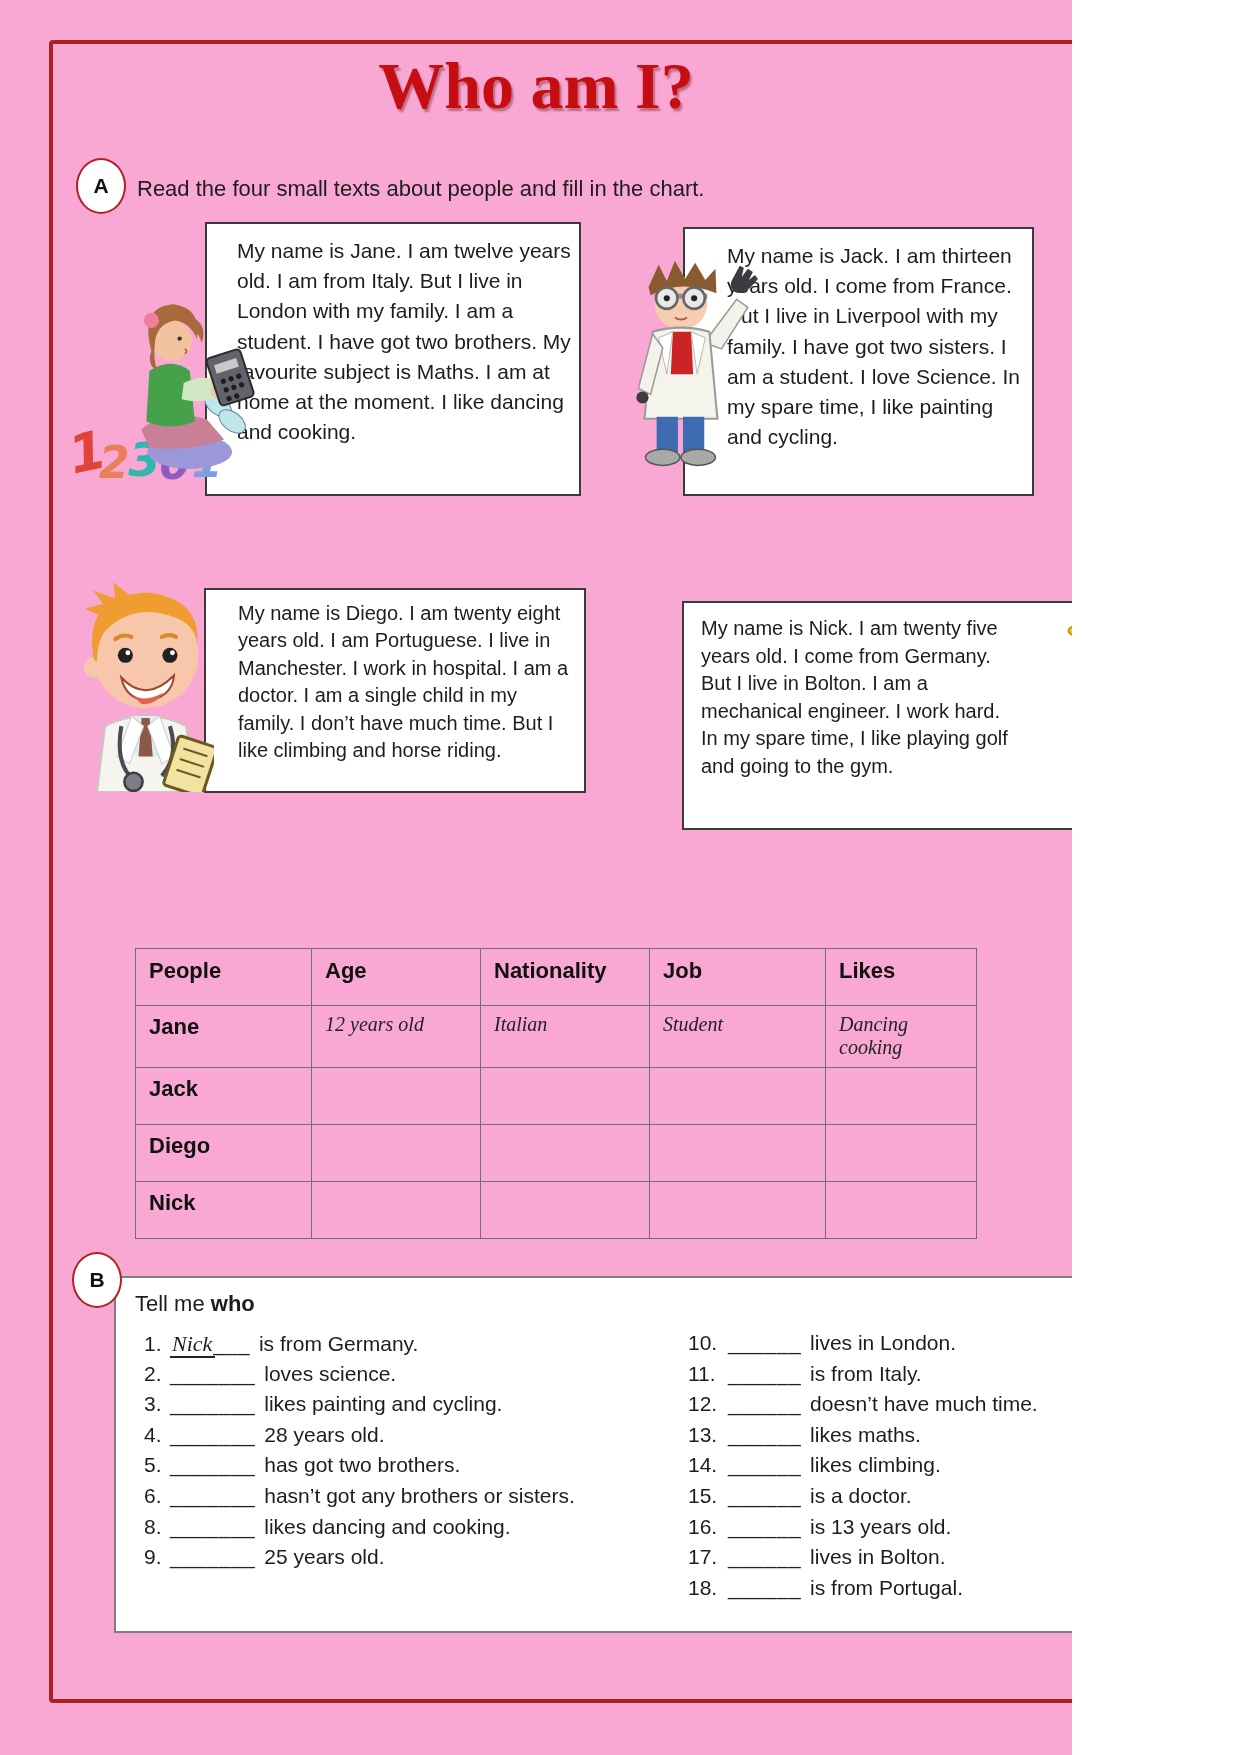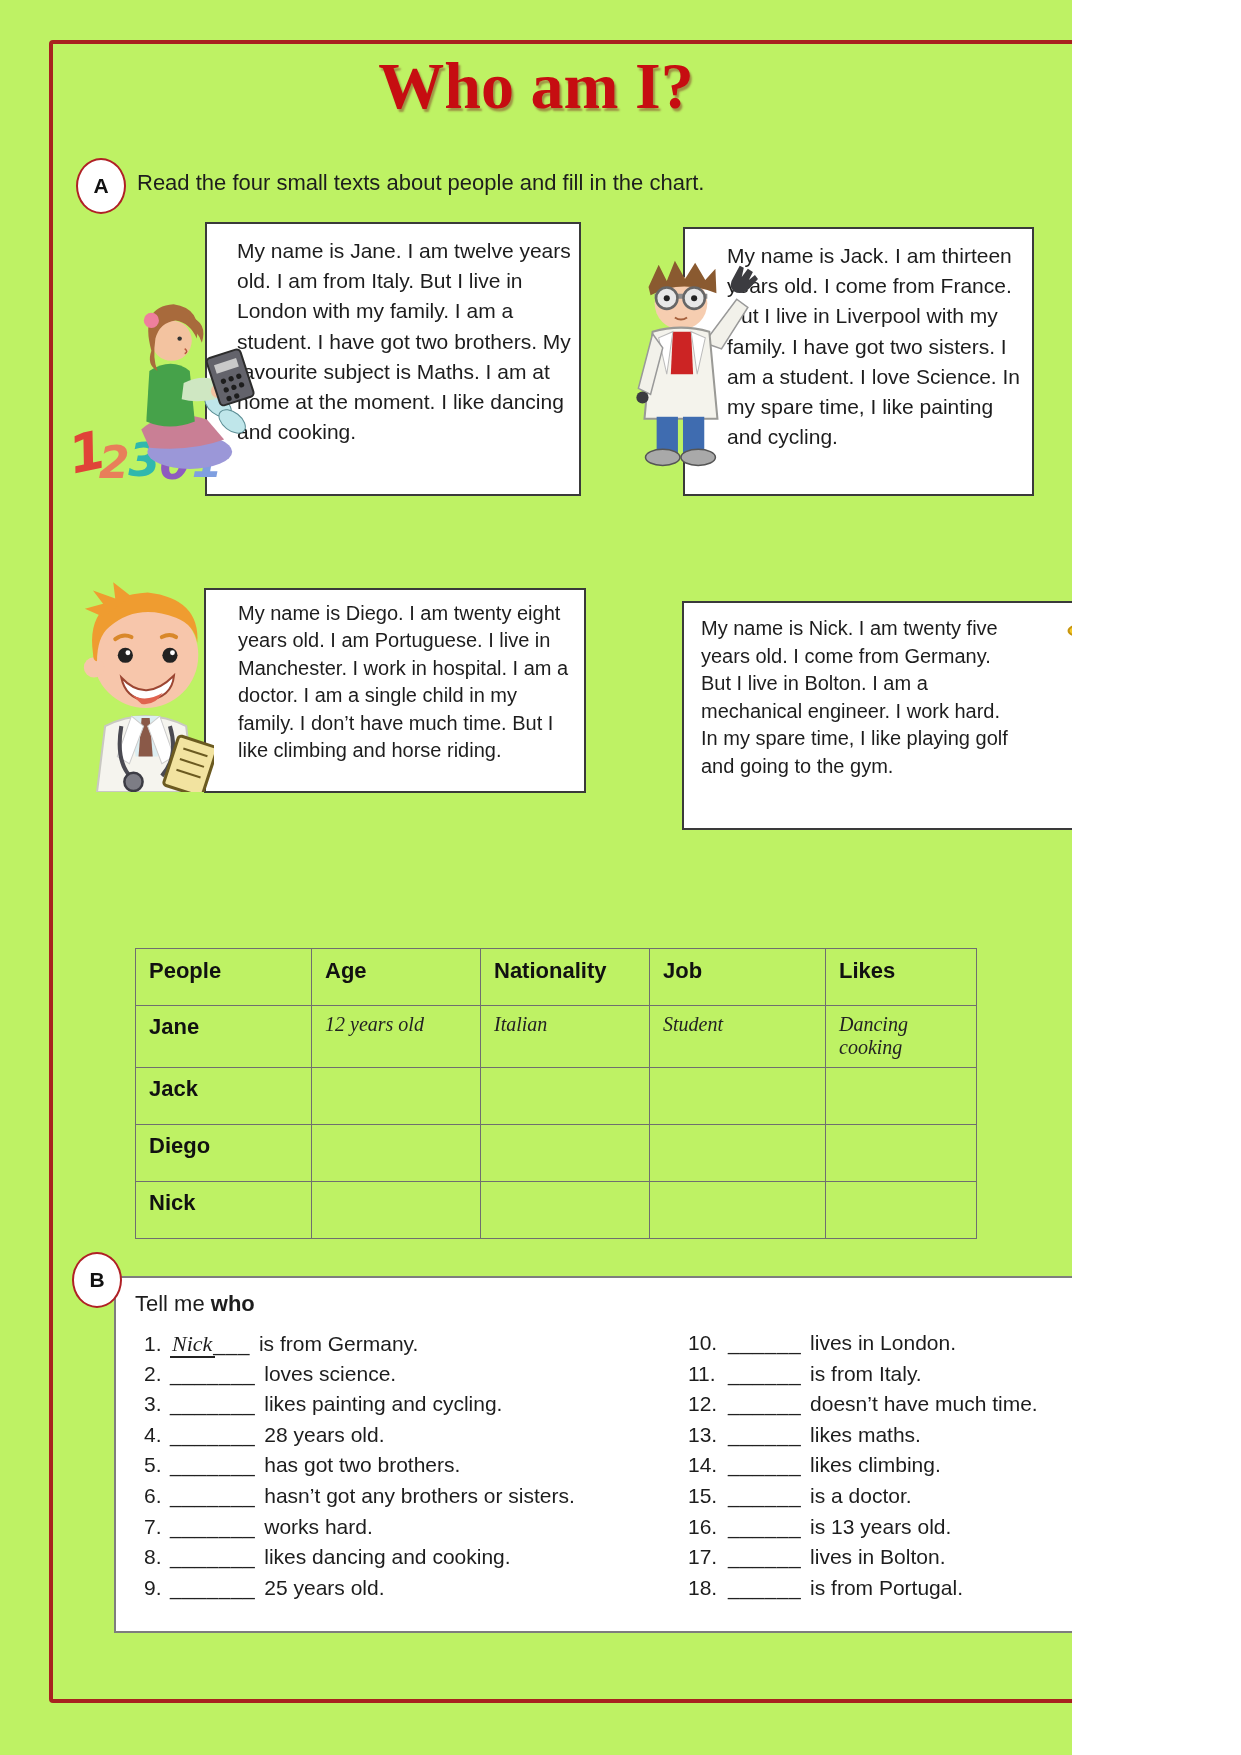--- a/index.html
+++ b/index.html
@@ -1,39 +1,39 @@
 <!DOCTYPE html>
 <html><head>
 <meta charset="utf-8">
 <style>
   * { box-sizing: border-box; margin: 0; padding: 0; }
   body { background: #ffffff; }
   .screen {
     position: relative; width: 1072px; height: 1755px;
-    background: #bef264; overflow: hidden;
+    background: #f9a8d4; overflow: hidden;
     font-family: "Liberation Sans", sans-serif; color: #1d1d1d;
   }
   .frame {
     position: absolute; left: 49px; top: 40px; width: 1143px; height: 1663px;
     border: 4px solid #a8221f; border-radius: 4px;
   }
   .title {
     position: absolute; top: 48px; left: 0; width: 100%; text-align: center;
     font-family: "Liberation Serif", serif; font-weight: bold; font-size: 66px;
     color: #c60d11; text-shadow: 2px 3px 2px rgba(120, 30, 30, 0.45);
   }
   .badge {
     position: absolute; width: 50px; height: 56px; background: #fff;
     border: 2.5px solid #b02025; border-radius: 50%;
     display: flex; align-items: center; justify-content: center;
     font-weight: bold; font-size: 21px; color: #111; z-index: 3;
   }
   #badge-a { left: 76px; top: 158px; }
   #badge-b { left: 72px; top: 1252px; }
-  .instruction { position: absolute; left: 137px; top: 170px; font-size: 22px; }
+  .instruction { position: absolute; left: 137px; top: 176px; font-size: 22px; }
   .card { position: absolute; border: 2px solid #3a3a3a; background: #fff; }
   .card p { font-size: 21px; line-height: 1.44; }
   #card-jane { left: 205px; top: 222px; width: 376px; height: 274px; padding: 12px 6px 6px 30px; }
   #card-jack { left: 683px; top: 227px; width: 351px; height: 269px; padding: 12px 6px 6px 42px; }
   #card-diego { left: 204px; top: 588px; width: 382px; height: 205px; padding: 10px 6px 6px 32px; }
   #card-diego p { font-size: 20px; line-height: 1.37; }
   #card-nick { left: 682px; top: 601px; width: 394px; height: 229px; padding: 12px 52px 6px 17px; }
   #card-nick p { font-size: 20px; line-height: 1.38; }
   .illu { position: absolute; z-index: 2; }
   #illu-jane { left: 70px; top: 278px; width: 188px; height: 202px; }
@@ -283,21 +283,20 @@
   <div class="b-box">
     <div class="b-prompt"><span>Tell me </span><b>who</b></div>
 
     <div class="b-col b-col-left">
       <div class="b-item"><span class="b-num">1.</span><span class="b-answer">Nick</span><span class="b-blank">___</span><span class="b-text">is from Germany.</span></div>
       <div class="b-item"><span class="b-num">2.</span><span class="b-blank">_______</span><span class="b-text">loves science.</span></div>
       <div class="b-item"><span class="b-num">3.</span><span class="b-blank">_______</span><span class="b-text">likes painting and cycling.</span></div>
       <div class="b-item"><span class="b-num">4.</span><span class="b-blank">_______</span><span class="b-text">28 years old.</span></div>
       <div class="b-item"><span class="b-num">5.</span><span class="b-blank">_______</span><span class="b-text">has got two brothers.</span></div>
       <div class="b-item"><span class="b-num">6.</span><span class="b-blank">_______</span><span class="b-text">hasn’t got any brothers or sisters.</span></div>
-      <div class="b-item"><span class="b-num">7.</span><span class="b-blank">_______</span><span class="b-text">works hard.</span></div>
       <div class="b-item"><span class="b-num">8.</span><span class="b-blank">_______</span><span class="b-text">likes dancing and cooking.</span></div>
       <div class="b-item"><span class="b-num">9.</span><span class="b-blank">_______</span><span class="b-text">25 years old.</span></div>
     </div>
 
     <div class="b-col b-col-right">
       <div class="b-item"><span class="b-num">10.</span><span class="b-blank">______</span><span class="b-text">lives in London.</span></div>
       <div class="b-item"><span class="b-num">11.</span><span class="b-blank">______</span><span class="b-text">is from Italy.</span></div>
       <div class="b-item"><span class="b-num">12.</span><span class="b-blank">______</span><span class="b-text">doesn’t have much time.</span></div>
       <div class="b-item"><span class="b-num">13.</span><span class="b-blank">______</span><span class="b-text">likes maths.</span></div>
       <div class="b-item"><span class="b-num">14.</span><span class="b-blank">______</span><span class="b-text">likes climbing.</span></div>

